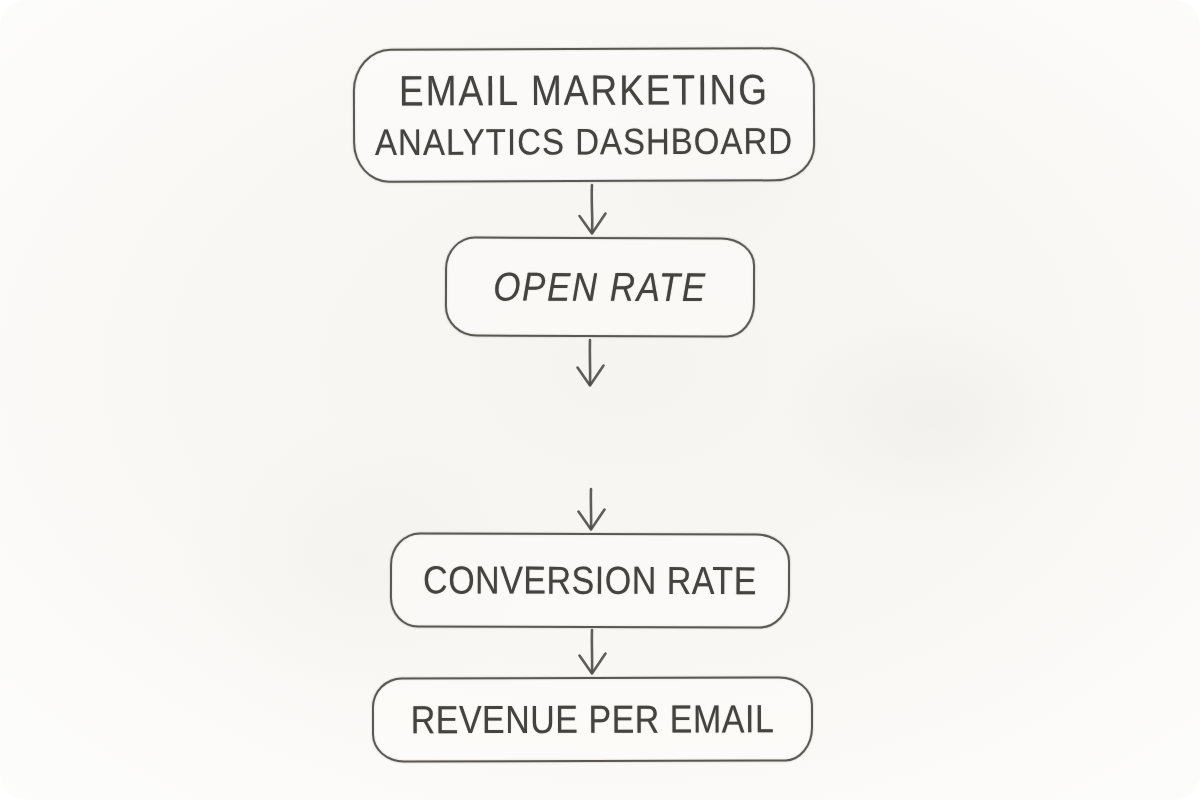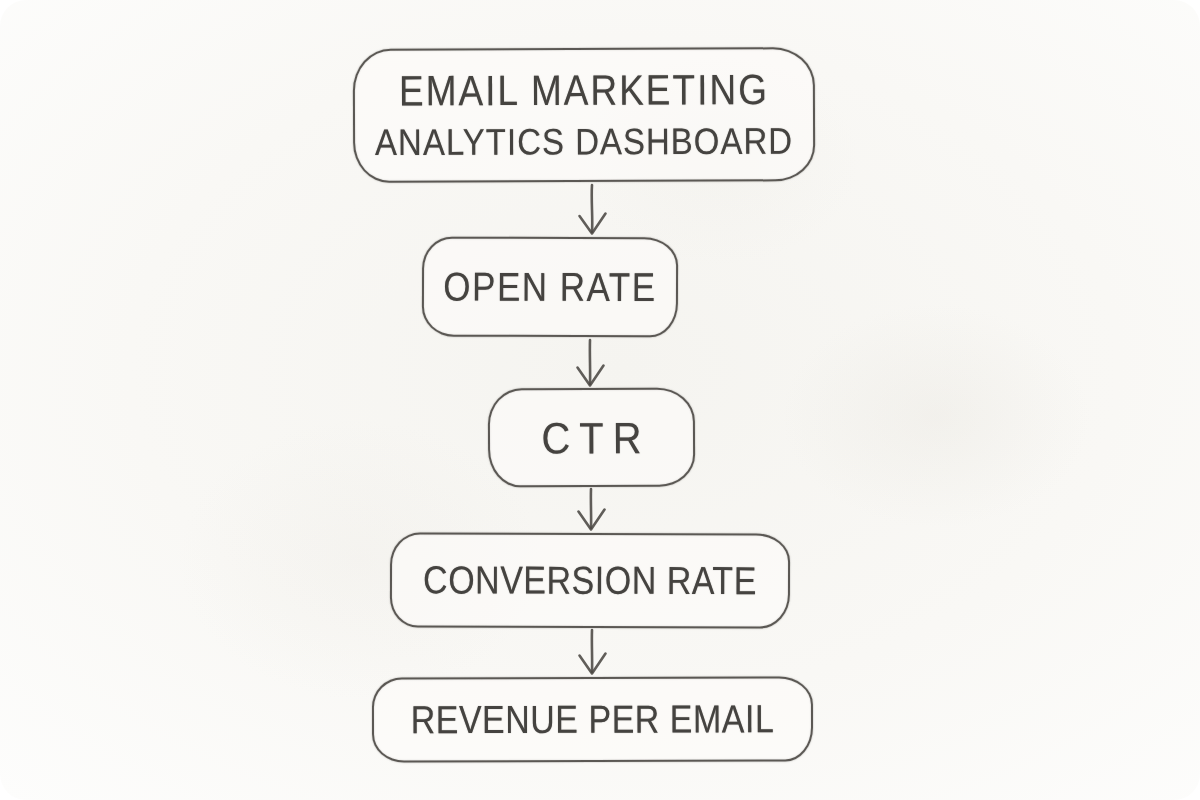--- a/index.html
+++ b/index.html
@@ -74,24 +74,25 @@
     transform: scaleY(1.15);
   }
   .node-dashboard .lbl-2 {
     font-size: 33px;
     letter-spacing: 1px;
     transform: scaleY(1.12);
     margin-top: 6px;
   }
 
   .node-open-rate {
-    left: 422px; top: 237px;
-    width: 256px; height: 100px;
+    left: 445px; top: 237px;
+    width: 310px; height: 100px;
     border-radius: 30px 34px 28px 32px / 32px 28px 34px 30px;
     transform: rotate(0.18deg);
+    font-style: italic;
   }
   .node-open-rate .lbl {
     font-size: 35px;
     letter-spacing: 1.5px;
     transform: scaleY(1.15);
   }
 
   .node-ctr {
     left: 488px; top: 388px;
     width: 207px; height: 99px;
@@ -155,23 +156,20 @@
 
   <div class="node node-dashboard">
     <div class="lbl lbl-1">EMAIL MARKETING</div>
     <div class="lbl lbl-2">ANALYTICS DASHBOARD</div>
   </div>
 
   <div class="node node-open-rate">
     <div class="lbl">OPEN RATE</div>
   </div>
 
-  <div class="node node-ctr">
-    <div class="lbl">CTR</div>
-  </div>
 
   <div class="node node-conversion-rate">
     <div class="lbl">CONVERSION RATE</div>
   </div>
 
   <div class="node node-revenue-per-email">
     <div class="lbl">REVENUE PER EMAIL</div>
   </div>
 
 </div>

